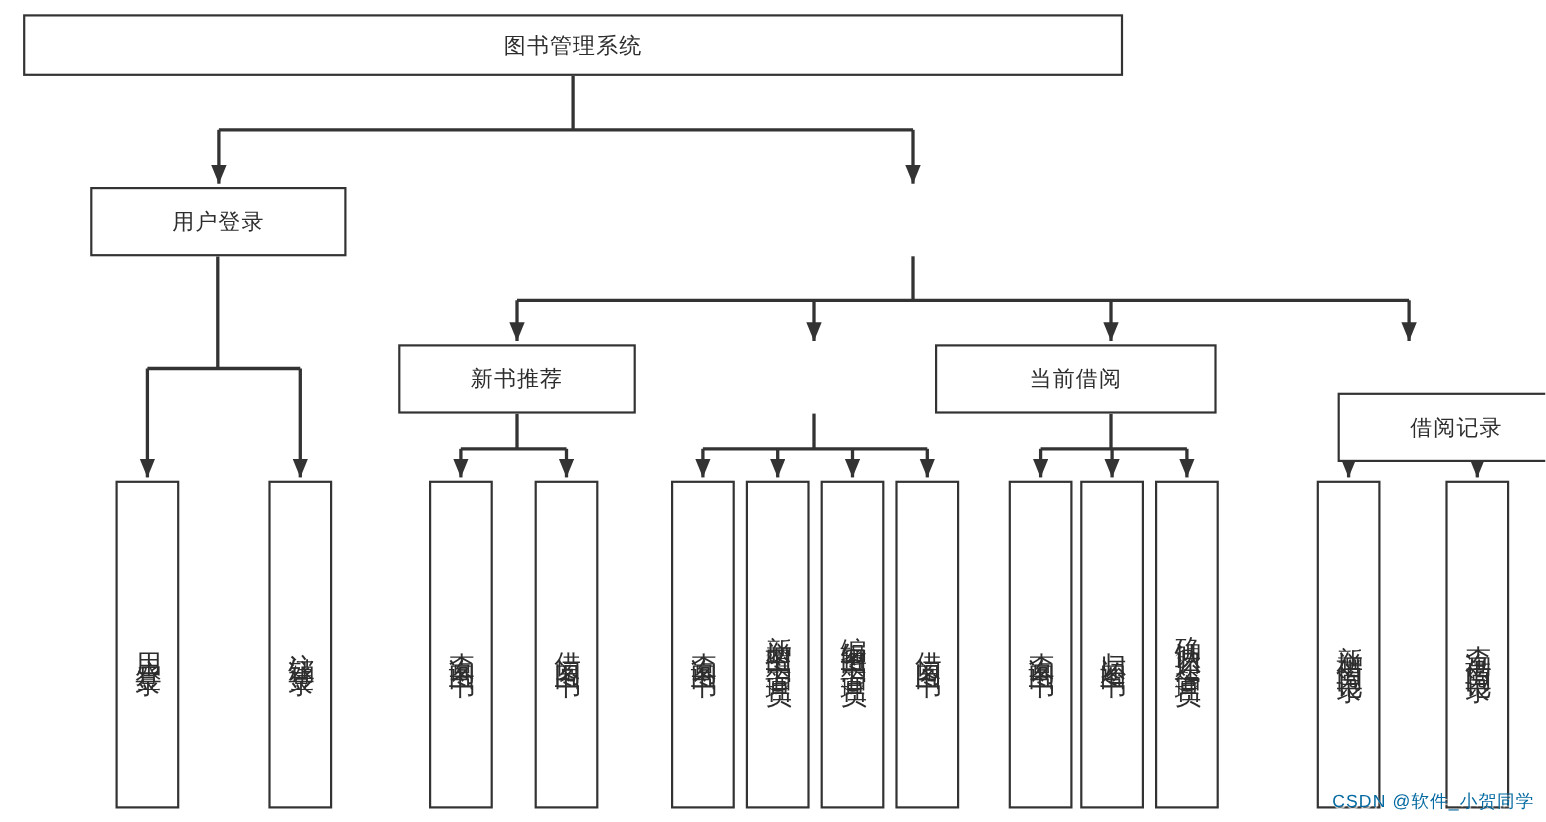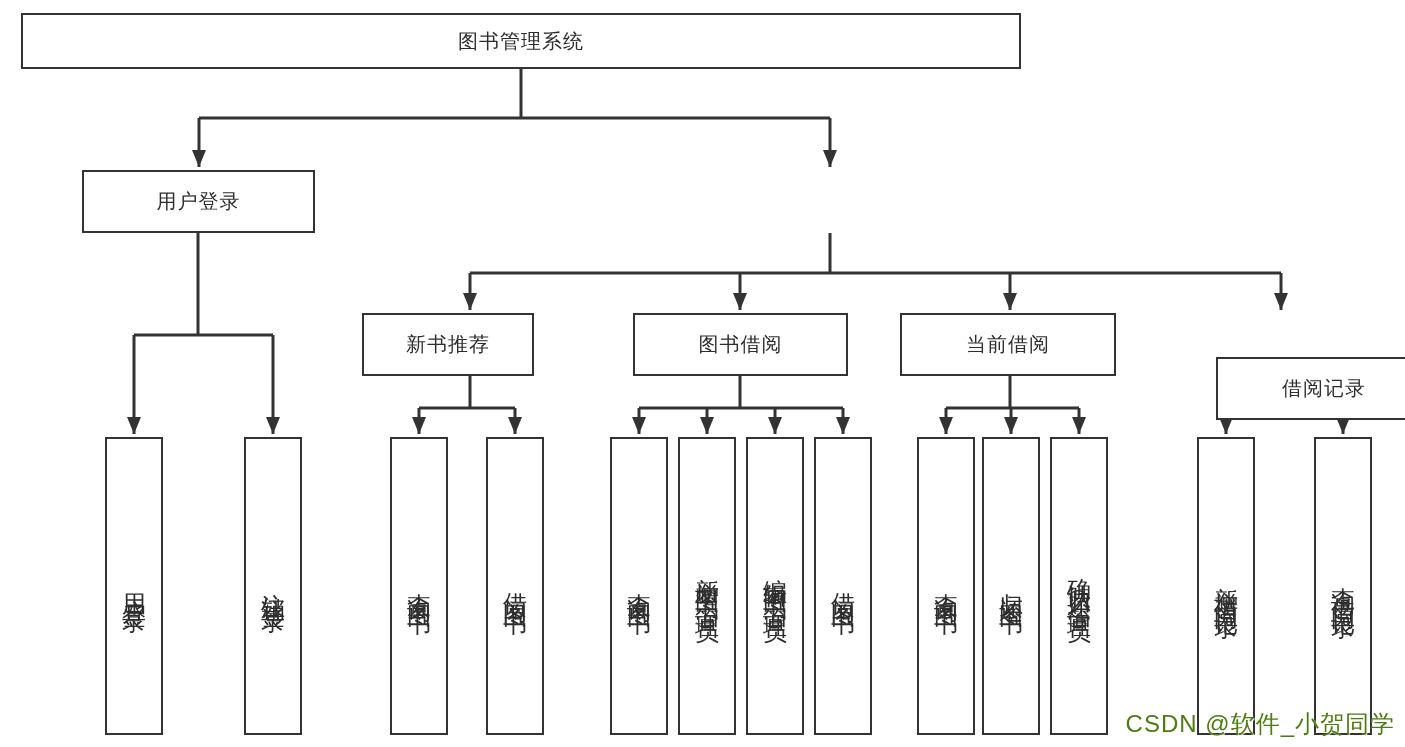--- a/index.html
+++ b/index.html
@@ -46,22 +46,22 @@
     writing-mode: vertical-rl;
     font-size: 24px;
     letter-spacing: 6px;
     color: #2d2d2d;
     white-space: nowrap;
   }
   .watermark {
     position: absolute;
     right: 10px;
     bottom: 7px;
-    font-size: 24px;
-    color: #4d7c0f;
+    font-size: 16px;
+    color: #0369a1;
     text-shadow: 1px 1px 1px rgba(255,255,255,0.85);
     letter-spacing: 1px;
     z-index: 3;
   }
 </style>
 </head>
 <body>
 
 <div class="canvas">
 
@@ -112,23 +112,22 @@
       <path d="M1226,408 H1343"></path>
       <path d="M1226,408 V434" marker-end="url(#arrow)"></path>
       <path d="M1343,408 V434" marker-end="url(#arrow)"></path>
     </g>
   </svg>
 
   <div class="node hnode root-node">图书管理系统</div>
 
   <div class="node hnode l2-node" style="left:82px; width:233px;">用户登录</div>
 
-  <div class="node hnode l3-node" style="left:362px; width:172px;">新书推荐</div>
-  <div class="node hnode l3-node" style="left:633px; width:215px;">图书借阅</div>
-  <div class="node hnode l3-node" style="left:900px; width:216px;">当前借阅</div>
+  <div class="node hnode l3-node" style="left:362px; width:216px;">新书推荐</div>
+  <div class="node hnode l3-node" style="left:850px; width:256px;">当前借阅</div>
   <div class="node hnode l3-node" style="left:1216px; width:216px;margin-top:44px;">借阅记录</div>
 
   <div class="node leaf-node" style="left:105px;">
     <span class="vtext">用户登录</span>
   </div>
   <div class="node leaf-node" style="left:244px;">
     <span class="vtext">注销登录</span>
   </div>
 
   <div class="node leaf-node" style="left:390px;">

